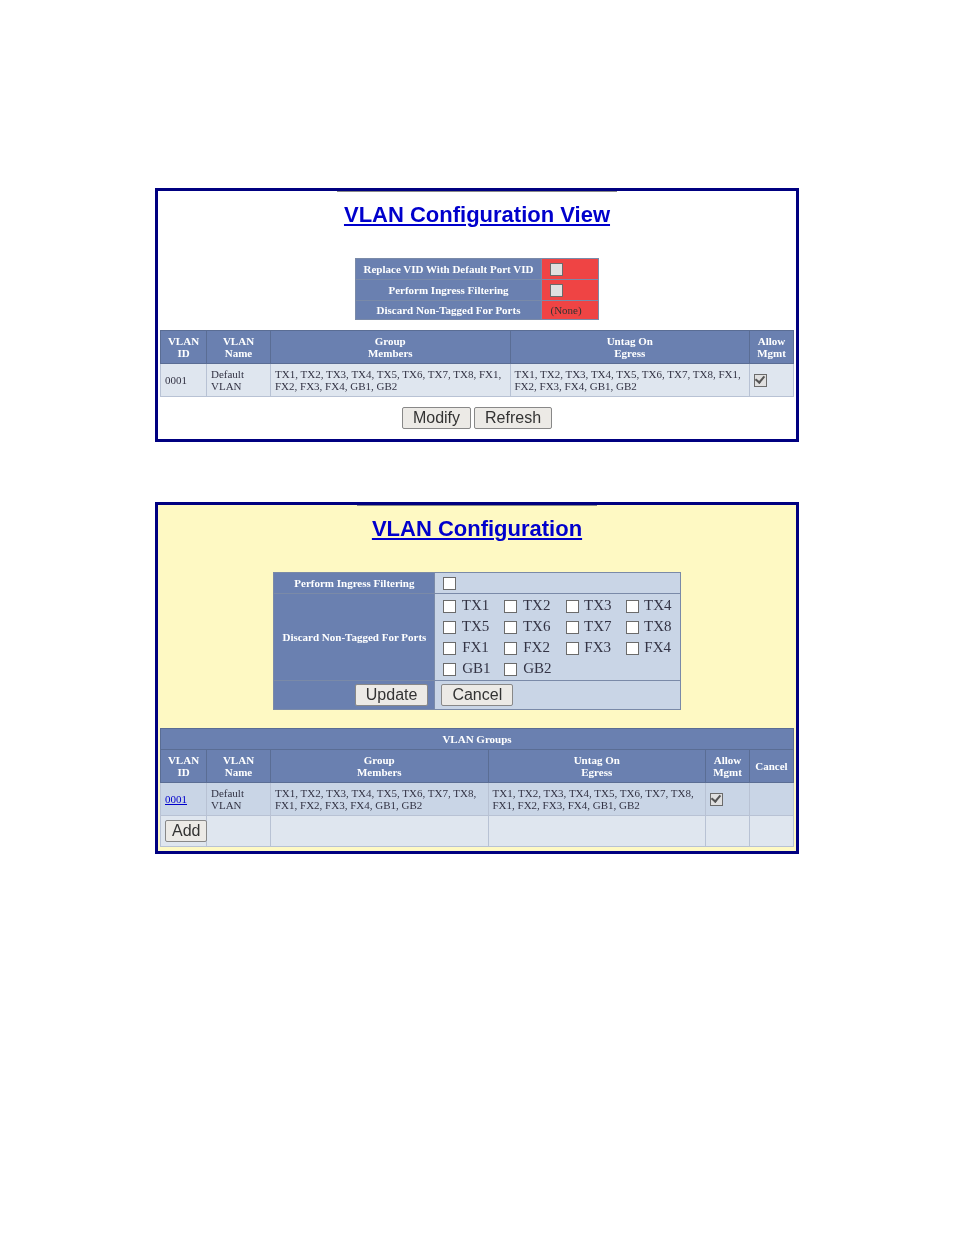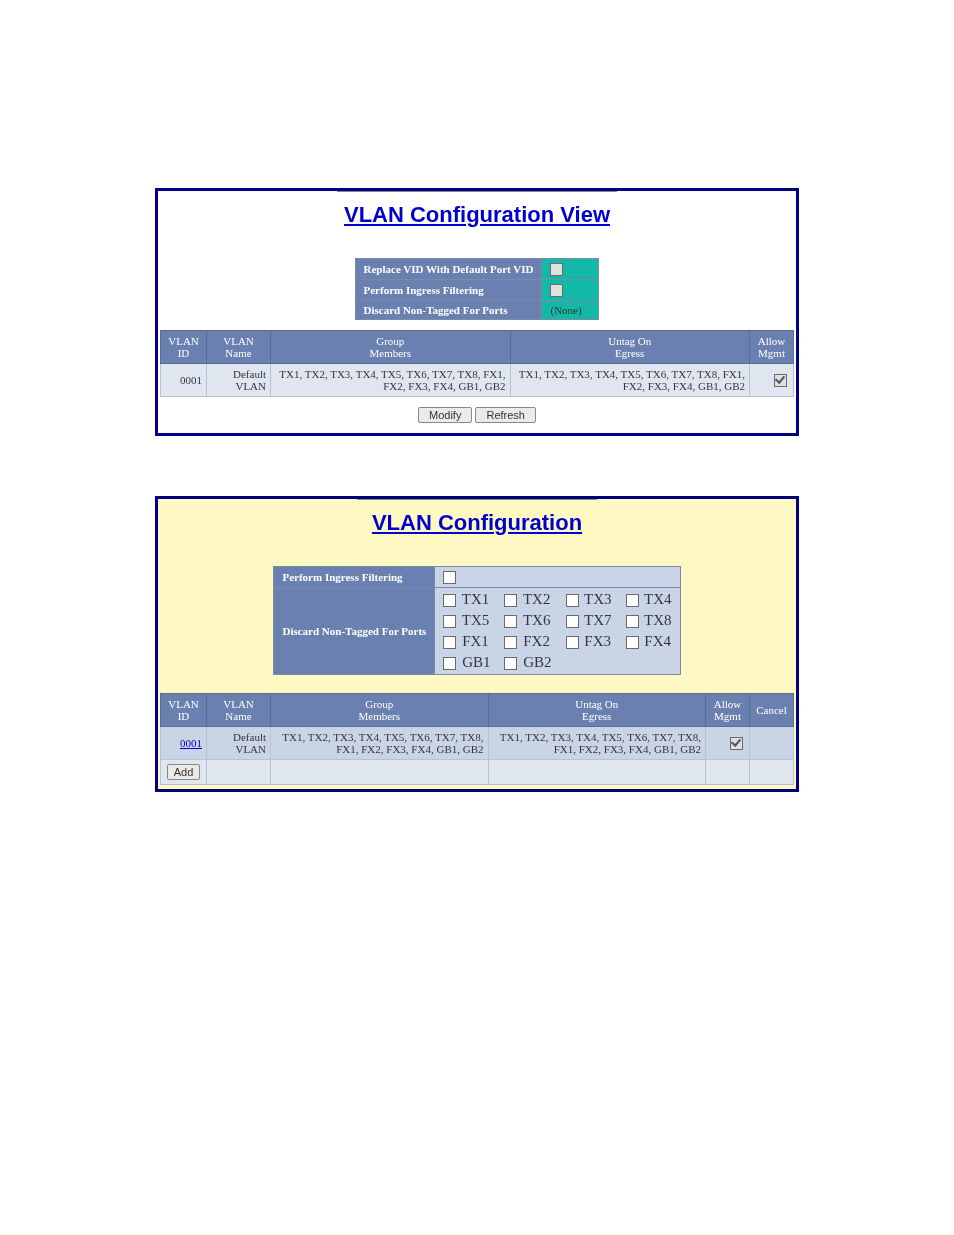--- a/index.html
+++ b/index.html
@@ -53,25 +53,25 @@
   }
   .settings-table td {
     border: 1px solid #7a8aa8;
     padding: 3px 8px;
     font-size: 11px;
   }
   .settings-label {
     background: #6a80b0;
     color: #ffffff;
     font-weight: bold;
-    text-align: left;
+    text-align: center;
     white-space: nowrap;
   }
   .settings-value {
-    background: #14b8a6;
+    background: #ef4444;
     color: #333;
     min-width: 40px;
     margin-top: 37px;
   }
   .settings-value-wide {
     background: #c9d5e6;
     color: #333;
     min-width: 200px;
     padding: 6px 8px;
   }
@@ -102,49 +102,49 @@
   .grid-table {
     width: calc(100% - 4px);
     margin: 8px 2px 4px 2px;
     border-collapse: collapse;
     font-size: 11px;
     table-layout: fixed;
   }
   .grid-table th {
     background: #6a80b0;
     color: #ffffff;
-    font-weight: normal;
+    font-weight: bold;
     border: 1px solid #5a6d94;
     padding: 4px 4px;
     white-space: normal;
   }
   .grid-table td {
     background: #dfe6ef;
     border: 1px solid #b8c2d4;
     padding: 4px 4px;
-    text-align: right;
+    text-align: left;
     color: #334;
   }
   .grid-table .alt td {
     background: #c9d5e6;
   }
   .grid-title-row th {
     background: #6a80b0;
     color: #fff;
     padding: 4px;
     font-weight: bold;
     text-align: center;
   }
   .link {
     color: #0000cc;
     text-decoration: underline;
   }
   .btn {
     font-family: Arial, sans-serif;
-    font-size: 11px;
+    font-size: 16px;
     padding: 1px 10px;
     background: #eceae6;
     border: 1px solid #888;
     border-radius: 2px;
     color: #333;
     cursor: pointer;
   }
   .btn-row {
     text-align: center;
     padding: 6px 0 10px 0;
@@ -250,33 +250,44 @@
                 <div class="port-cell"><span class="chk-box"></span><span> TX8</span></div>
                 <div class="port-cell"><span class="chk-box"></span><span> FX1</span></div>
                 <div class="port-cell"><span class="chk-box"></span><span> FX2</span></div>
                 <div class="port-cell"><span class="chk-box"></span><span> FX3</span></div>
                 <div class="port-cell"><span class="chk-box"></span><span> FX4</span></div>
                 <div class="port-cell"><span class="chk-box"></span><span> GB1</span></div>
                 <div class="port-cell"><span class="chk-box"></span><span> GB2</span></div>
               </div>
         </td>
       </tr>
+      <tr>
+        <td class="settings-label" style="text-align:right; background:#6a80b0; padding:3px 6px;">
+          <button class="btn">Update</button>
+        </td>
+        <td class="settings-value-wide" style="padding:3px 6px;">
+          <button class="btn">Cancel</button>
+        </td>
+      </tr>
     </tbody>
       </table>
 
     <table class="grid-table" style="margin-top:18px;">
       <colgroup>
         <col class="col-id">
           <col class="col-name">
           <col>
           <col>
           <col class="col-allow">
           <col class="col-del">
       </colgroup>
       <tbody>
+          <tr class="grid-title-row">
+        <th colspan="6">VLAN Groups</th>
+      </tr>
       <tr>
         <th>VLAN ID</th>
         <th>VLAN Name</th>
         <th style="white-space:pre-line;">Group
 Members</th>
         <th style="white-space:pre-line;">Untag On
 Egress</th>
         <th>Allow Mgmt</th>
         <th>Cancel</th>
       </tr>

